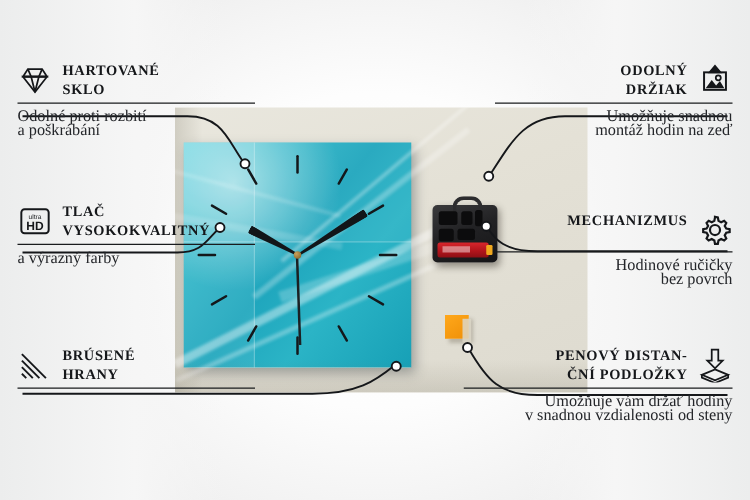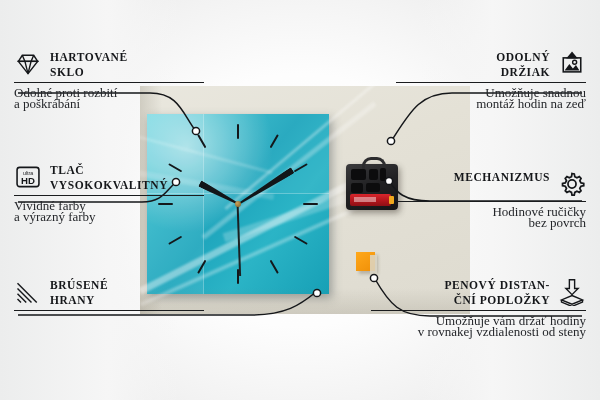--- a/index.html
+++ b/index.html
@@ -240,21 +240,20 @@
           <text x="16" y="14" text-anchor="middle" font-family="Liberation Sans, sans-serif" font-size="6" fill="#15171a">ultra</text>
           <text x="16" y="24" text-anchor="middle" font-family="Liberation Sans, sans-serif" font-size="11" font-weight="bold" fill="#15171a">HD</text>
         </svg>
       </span>
       <div>
         <div class="ftitle">TLAČ</div>
         <div class="ftitle">VYSOKOKVALITNÝ</div>
       </div>
     </div>
     <div class="rule"></div>
-    <div class="fdesc">Vividné farby</div>
     <div class="fdesc">a výrazný farby</div>
   </div>
 
   <div class="feat left" style="top:278px">
     <div class="frow">
       <span class="ficon">
         <svg viewBox="0 0 32 32" stroke="#15171a" stroke-width="1.7" fill="none">
           <path d="M4 6 L26 28"></path>
             <path d="M4 12 L20 28"></path>
             <path d="M4 18 L14 28"></path>
@@ -316,15 +315,15 @@
           <path d="M4 25 V27.5 L16 32.5 L28 27.5 V25"></path>
         </svg>
       </span>
       <div>
         <div class="ftitle">PENOVÝ DISTAN-</div>
         <div class="ftitle">ČNÍ PODLOŽKY</div>
       </div>
     </div>
     <div class="rule"></div>
     <div class="fdesc">Umožňuje vám držať hodiny</div>
-    <div class="fdesc">v rovnakej vzdialenosti od steny</div>
+    <div class="fdesc">v snadnou vzdialenosti od steny</div>
   </div>
 </div>
 
 </body></html>

